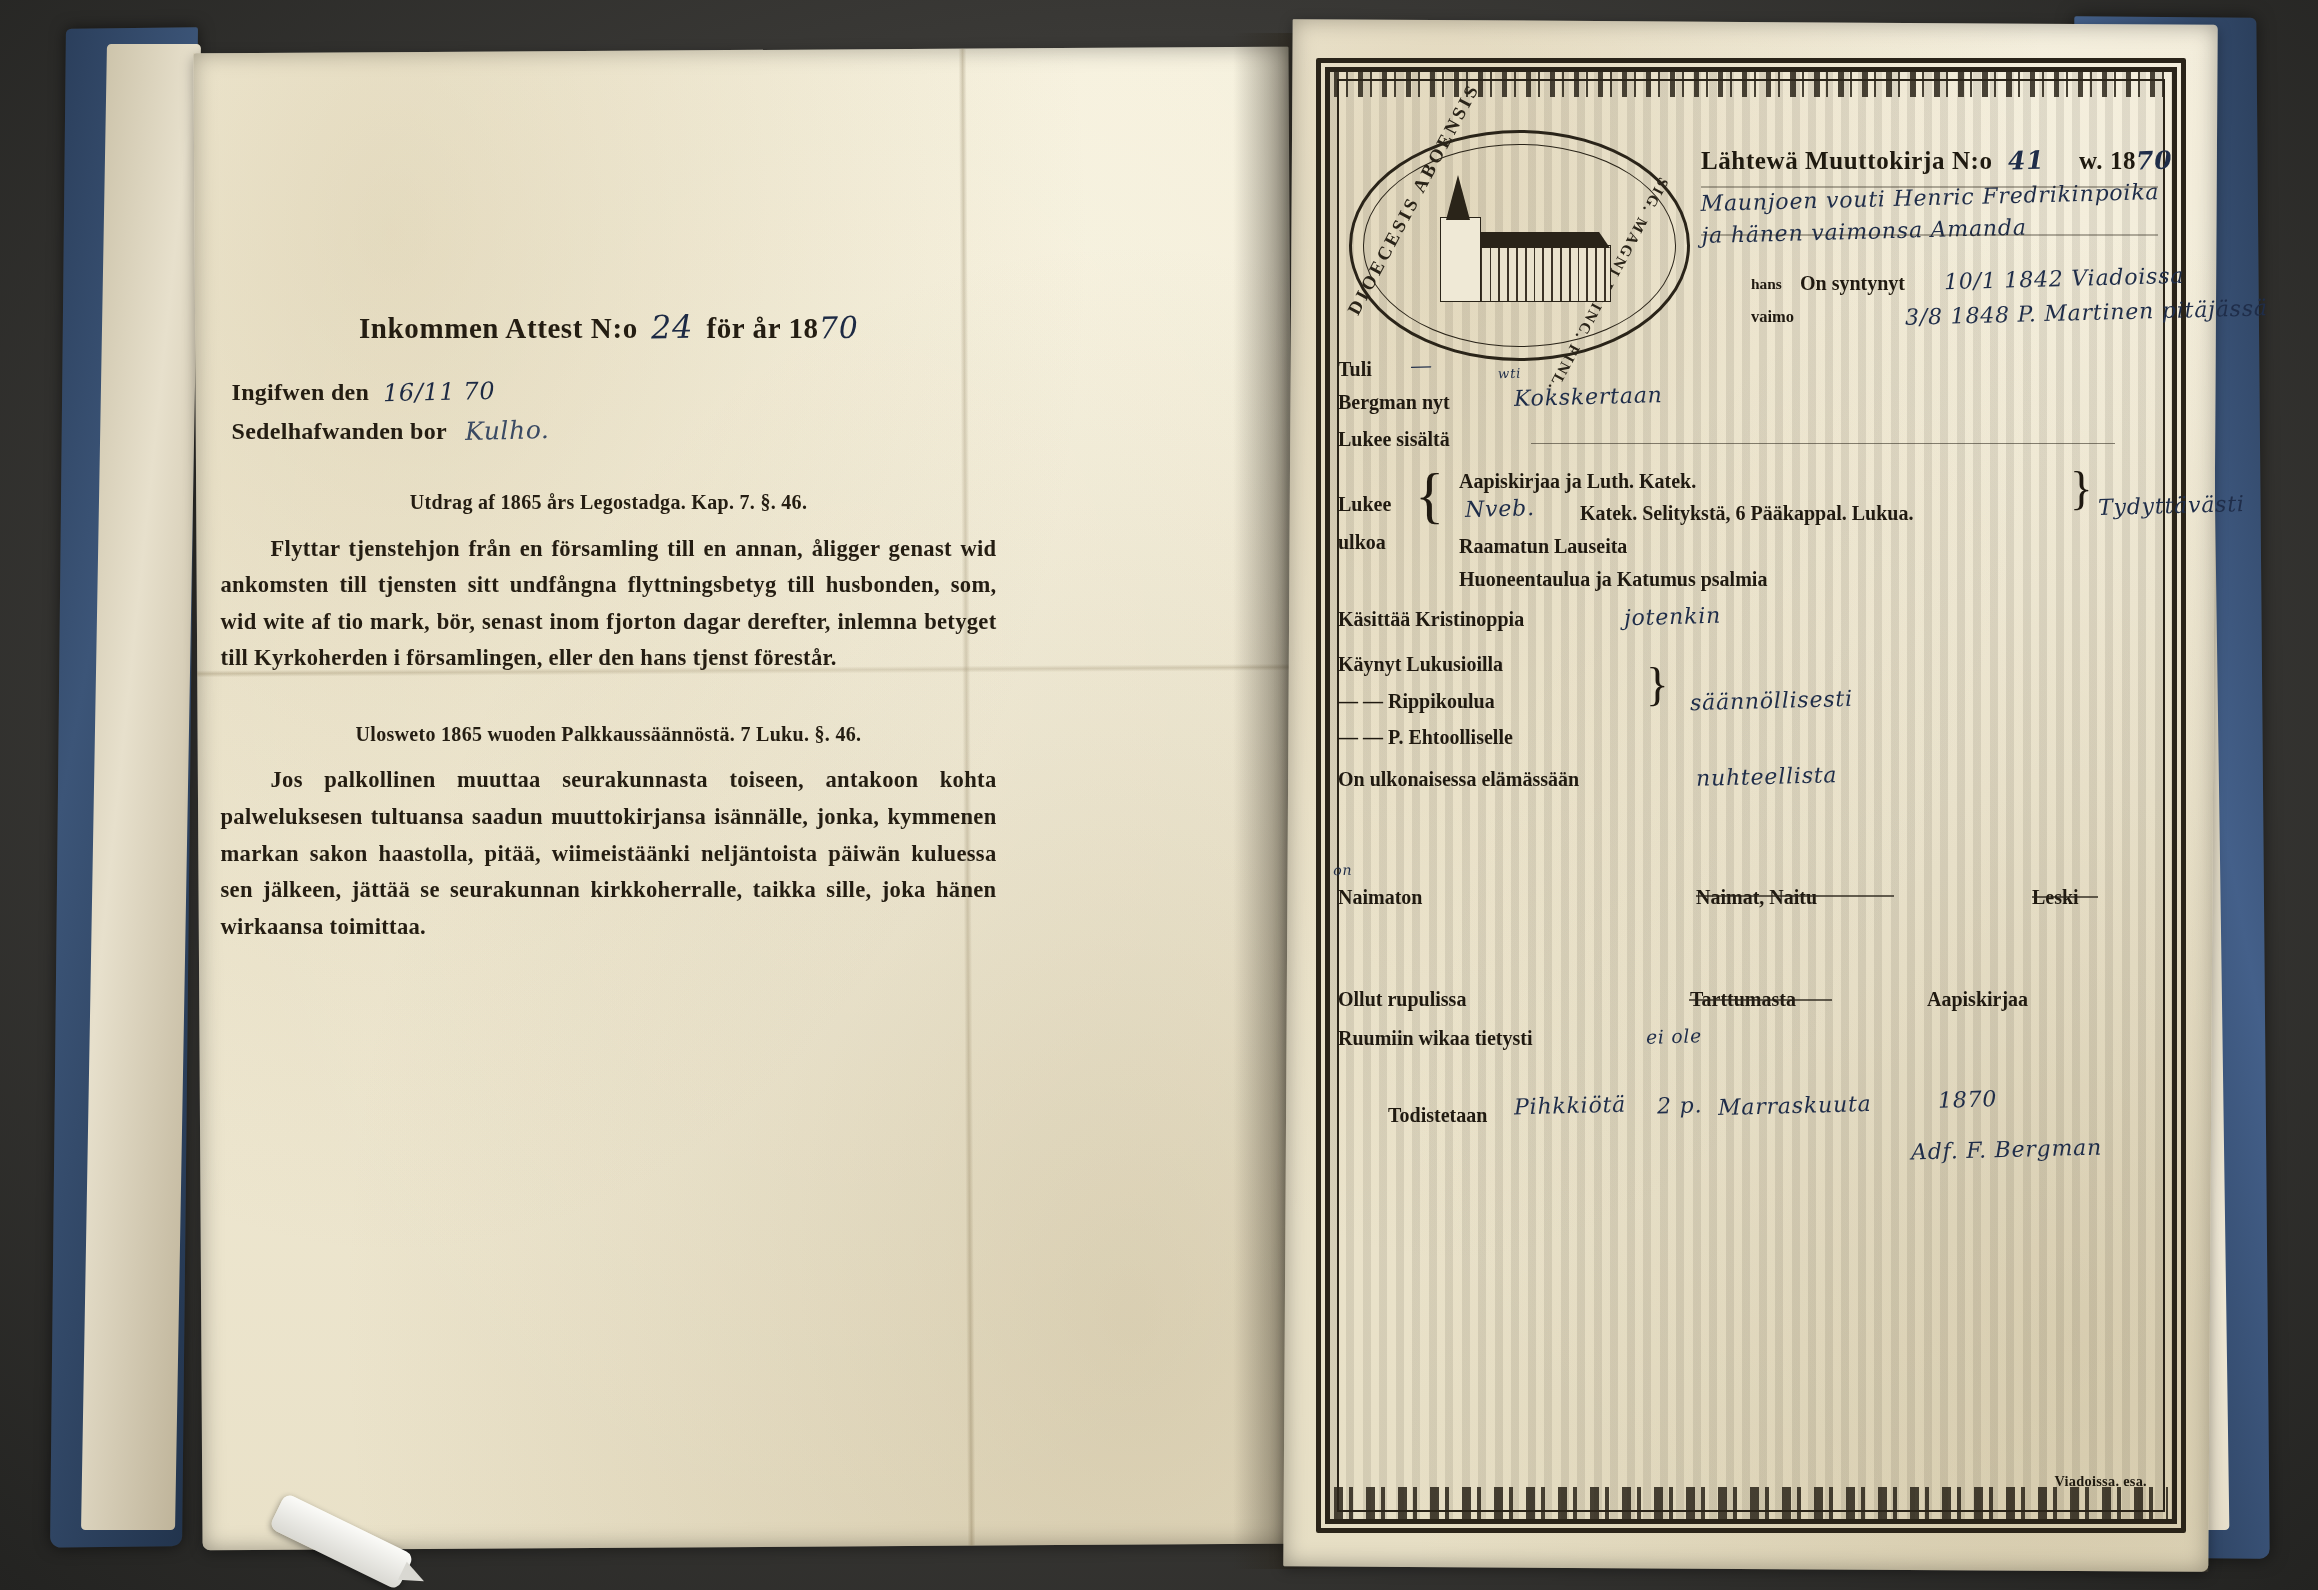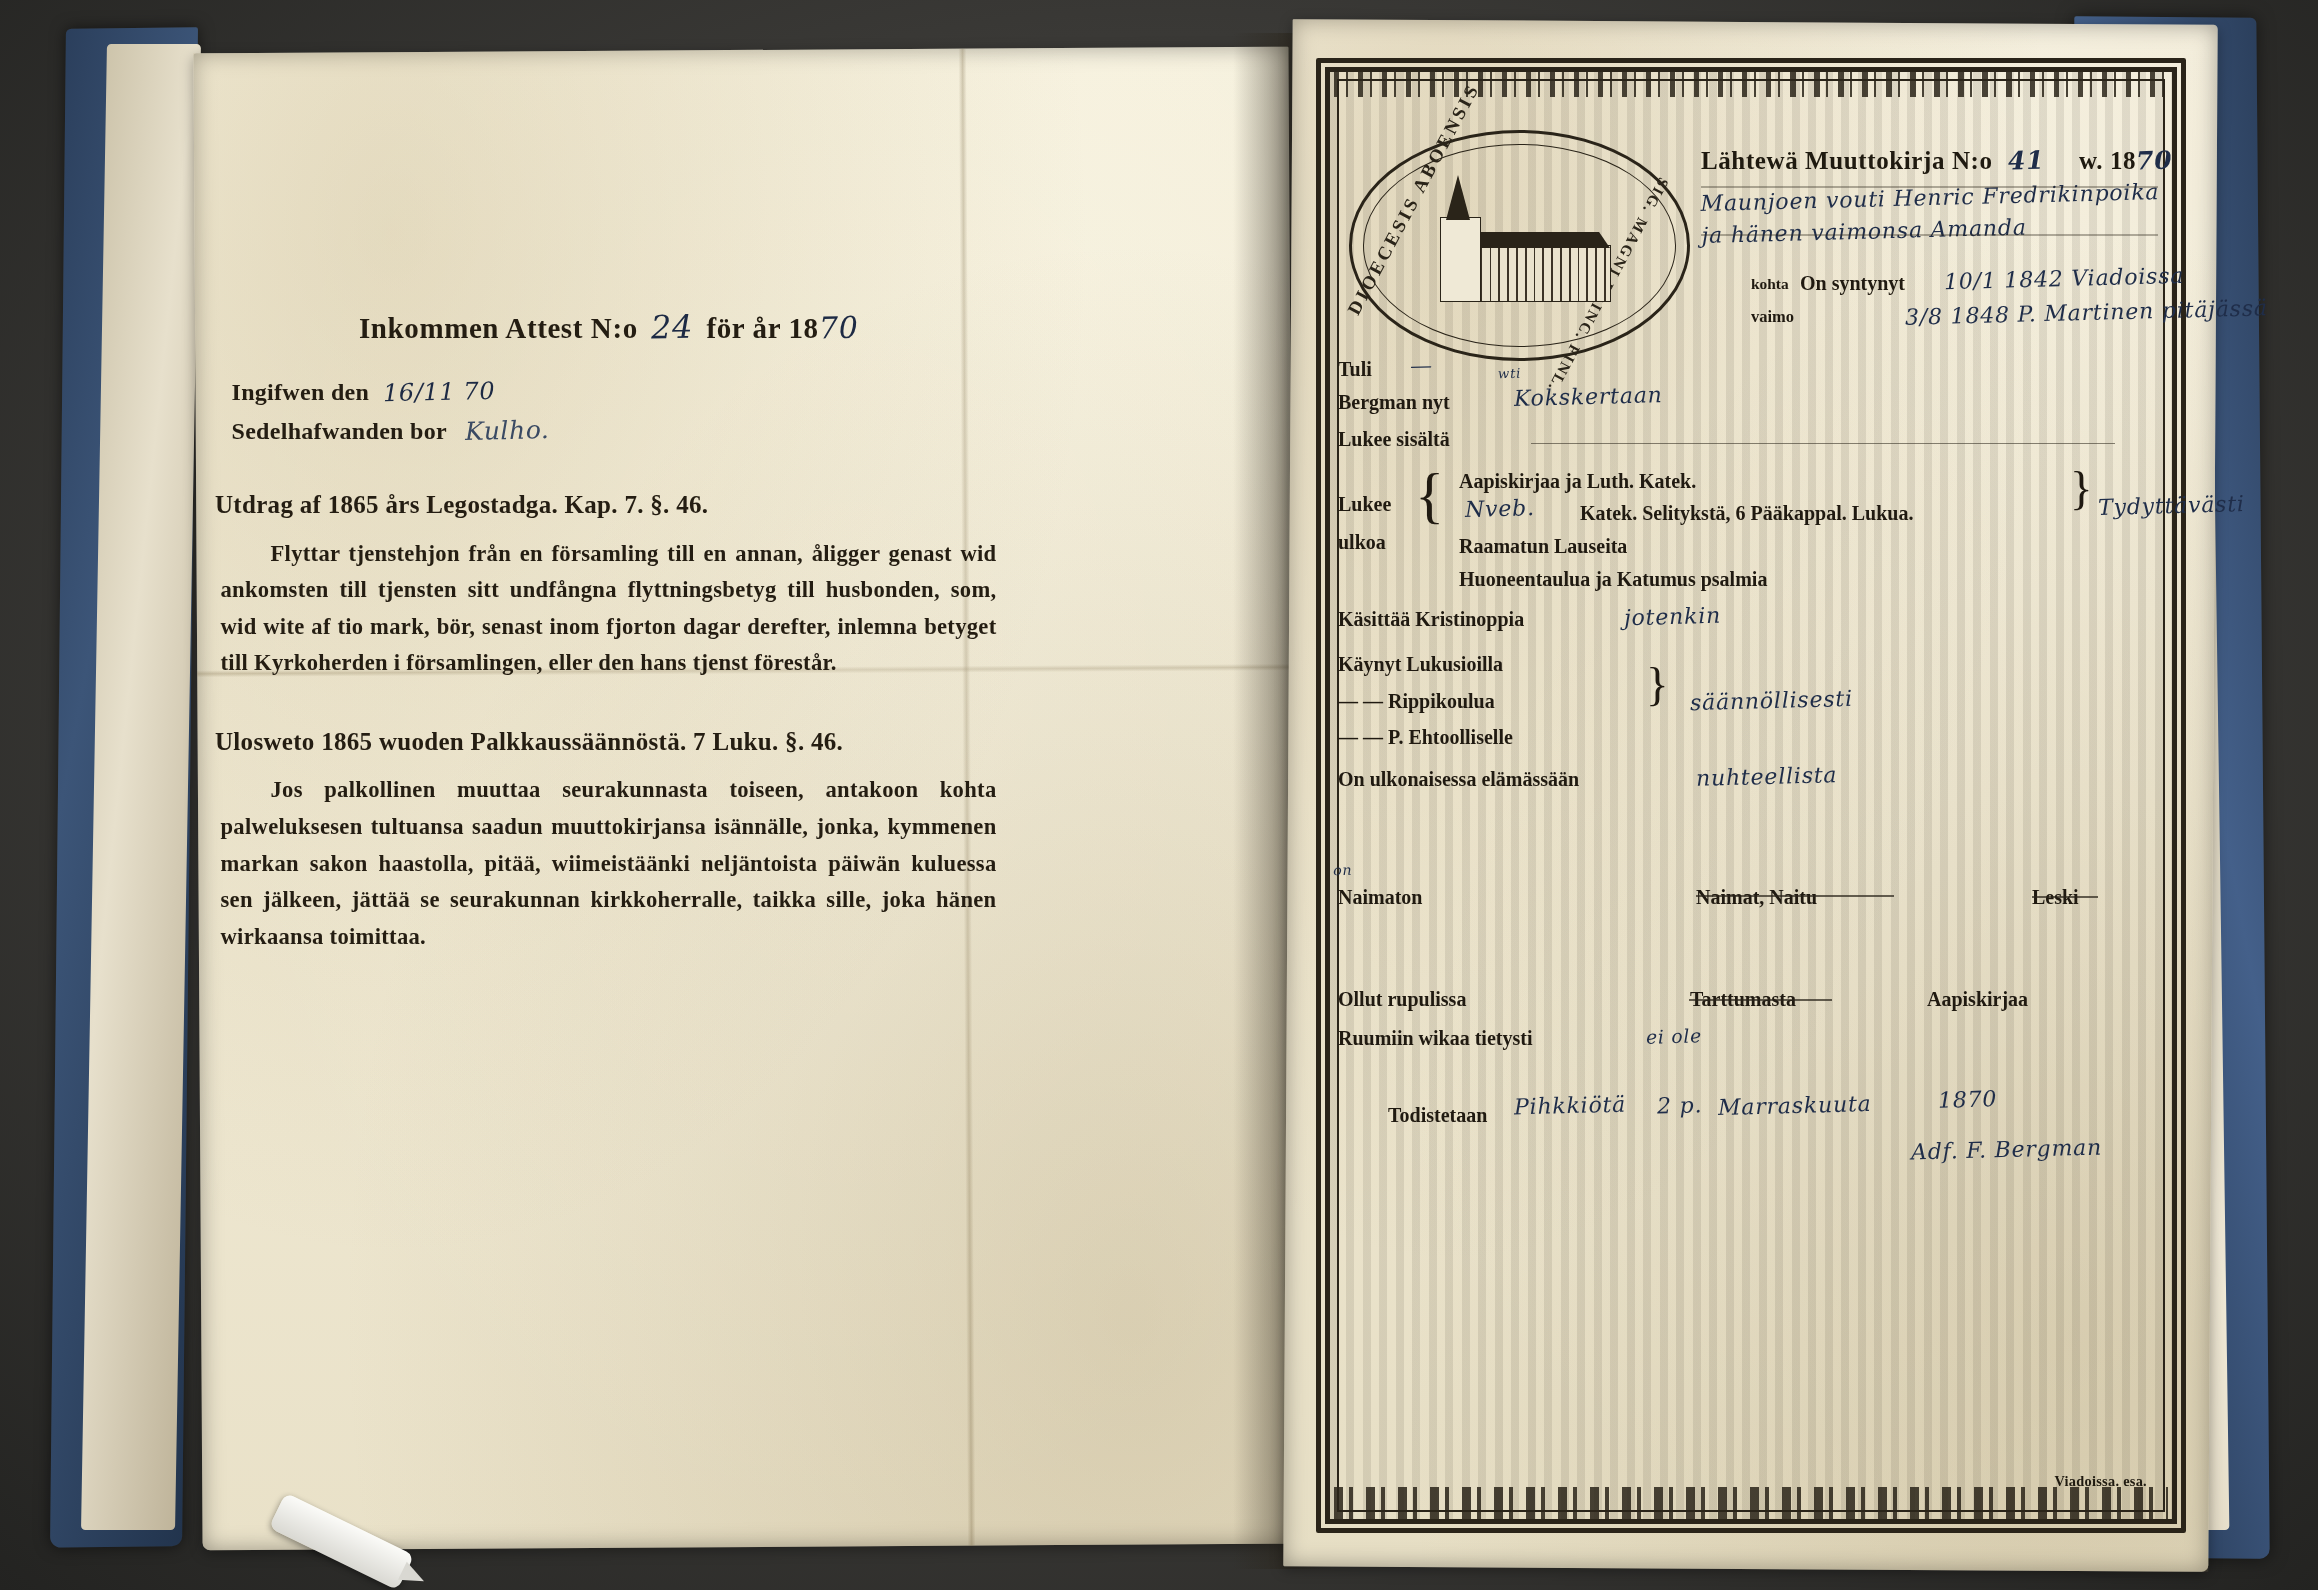--- a/index.html
+++ b/index.html
@@ -136,21 +136,22 @@
     font-size: 29px;
     letter-spacing: 0.6px;
     margin-bottom: 32px;
     white-space: nowrap;
   }
   .l-line {
     font-size: 24px;
     margin: 10px 0 10px 16.5px;
   }
   .l-heading {
-    font-size: 25px;
+    text-align: center;
+    font-size: 20px;
     margin: 46px 0 16.5px 0;
     letter-spacing: 0.3px;
   }
   .l-para {
     font-size: 22.6px;
     line-height: 1.62;
     text-align: justify;
     text-indent: 50px;
     margin: 10px 5.5px 0 5.5px;
     font-weight: 600;
@@ -404,21 +405,21 @@
       <div class="cert-title">
         <span>Lähtewä Muuttokirja N:o</span>
         <span class="hw hw-lg" style="margin:0 8.8px;">41</span>
         <span style="margin-left:18.7px;">w. 18</span><span class="hw hw-lg">70</span>
       </div>
 
       <div class="hw-line hw hw-md" style="left:385px; top:124px; width:462px; white-space:normal; line-height:1.45;">Maunjoen vouti Henric Fredrikinpoika ja hänen vaimonsa Amanda</div>
       <div class="rule" style="left:385px; top:128px; width:457px; opacity:.35;"></div>
       <div class="rule" style="left:385px; top:176px; width:457px; opacity:.35;"></div>
 
-      <div class="lbl" style="left:435px; top:217px; font-size:15.4px;">kohta</div>
+      <div class="lbl" style="left:435px; top:217px; font-size:15.4px;">hans</div>
       <div class="lbl" style="left:484px; top:214px;text-align:center;">On syntynyt</div>
       <div class="hw-line hw hw-md" style="left:628px; top:208px;">10/1 1842 Viadoissa</div>
 
       <div class="lbl" style="left:435px; top:249px; font-size:16.5px;">vaimo</div>
       <div class="hw-line hw hw-md" style="left:589px; top:242px;">3/8 1848 P. Martinen pitäjässä</div>
 
       <div class="lbl" style="left:22px; top:300px;">Tuli</div>
       <div class="hw-line hw hw-md" style="left:94px; top:295px;">—</div>
 
       <div class="lbl" style="left:22px; top:333px;">Bergman nyt</div>

